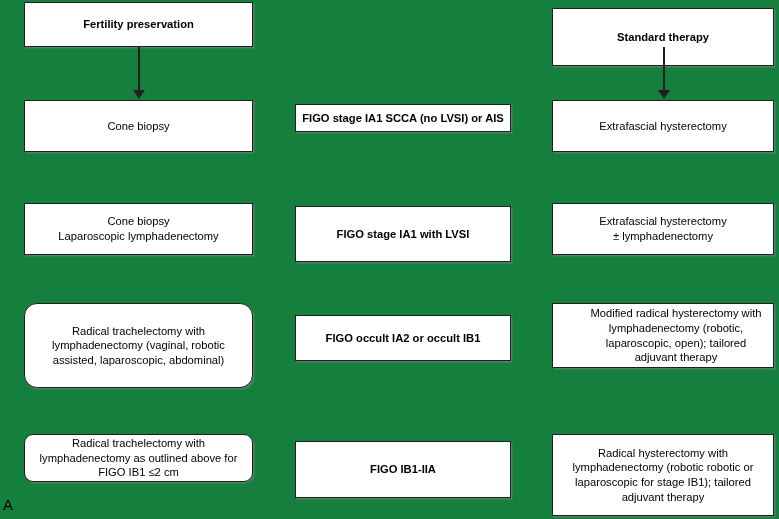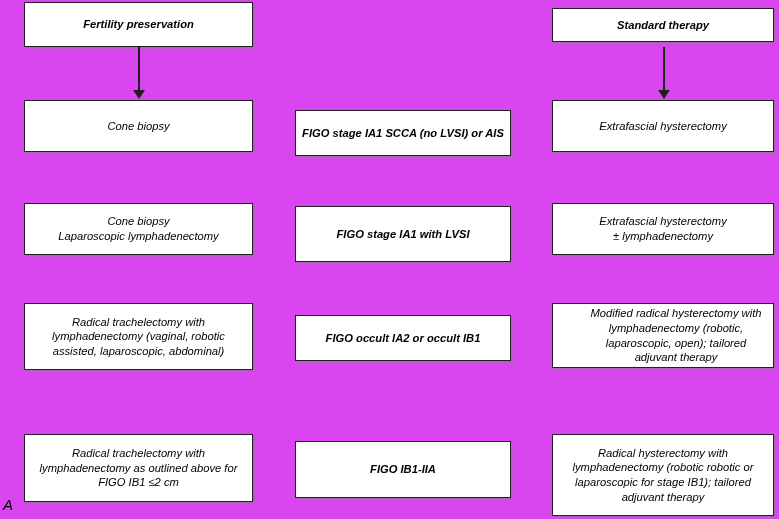--- a/index.html
+++ b/index.html
@@ -8,23 +8,22 @@
     background: #ffffff;
   }
   body {
     font-family: "Liberation Sans", sans-serif;
     color: #000000;
   }
   #figure {
     position: relative;
     width: 779px;
     height: 519px;
-    background: #d946ef;
+    background: #15803d;
     overflow: hidden;
-    font-style: italic;
   }
   .node {
     position: absolute;
     box-sizing: border-box;
     border: 1.6px solid #231f20;
     background: #ffffff;
     display: flex;
     align-items: center;
     justify-content: center;
     text-align: center;
@@ -77,65 +76,65 @@
 </style>
 </head>
 <body>
 
 <div id="figure">
 
   <div class="node bold col-left" style="top:2px; height:45px;">
     <span class="txt">Fertility preservation</span>
   </div>
 
-  <div class="node bold col-right" style="top:8px; height:34px;">
+  <div class="node bold col-right" style="top:8px; height:58px;">
     <span class="txt">Standard therapy</span>
   </div>
 
   <div class="arrow" style="left:132px; top:47px; height:52px;">
     <span class="shaft"></span>
     <span class="head"></span>
   </div>
 
   <div class="arrow" style="left:657px; top:47px; height:52px;">
     <span class="shaft"></span>
     <span class="head"></span>
   </div>
 
   <div class="node col-left" style="top:100px; height:52px;">
     <span class="txt multiline">Cone biopsy</span>
   </div>
-  <div class="node bold col-mid" style="top:110px; height:46px;">
+  <div class="node bold col-mid" style="top:104px; height:28px;">
     <span class="txt">FIGO stage IA1 SCCA (no LVSI) or AIS</span>
   </div>
   <div class="node col-right" style="top:100px; height:52px;">
     <span class="txt multiline">Extrafascial hysterectomy</span>
   </div>
 
   <div class="node col-left" style="top:203px; height:52px;">
     <span class="txt multiline">Cone biopsy<br>Laparoscopic lymphadenectomy</span>
   </div>
   <div class="node bold col-mid" style="top:206px; height:56px;">
     <span class="txt">FIGO stage IA1 with LVSI</span>
   </div>
   <div class="node col-right" style="top:203px; height:52px;">
     <span class="txt multiline">Extrafascial hysterectomy<br>± lymphadenectomy</span>
   </div>
 
-  <div class="node col-left" style="top:303px; height:67px;">
+  <div class="node col-left" style="top:303px; height:85px;border-radius:13px;">
     <span class="txt multiline">Radical trachelectomy with lymphadenectomy (vaginal, robotic assisted, laparoscopic, abdominal)</span>
   </div>
   <div class="node bold col-mid" style="top:315px; height:46px;">
     <span class="txt">FIGO occult IA2 or occult IB1</span>
   </div>
   <div class="node col-right" style="top:303px; height:65px;padding-left:32px;">
     <span class="txt multiline">Modified radical hysterectomy with lymphadenectomy (robotic, laparoscopic, open); tailored adjuvant therapy</span>
   </div>
 
-  <div class="node col-left" style="top:434px; height:68px;">
+  <div class="node col-left" style="top:434px; height:48px;border-radius:9px;">
     <span class="txt multiline">Radical trachelectomy with lymphadenectomy as outlined above for FIGO IB1 ≤2 cm</span>
   </div>
   <div class="node bold col-mid" style="top:441px; height:57px;">
     <span class="txt">FIGO IB1-IIA</span>
   </div>
   <div class="node col-right" style="top:434px; height:82px;">
     <span class="txt multiline">Radical hysterectomy with lymphadenectomy (robotic robotic or laparoscopic for stage IB1); tailored adjuvant therapy</span>
   </div>
 
   <div class="panel-label" style="left:3px; top:497px;">A</div>

